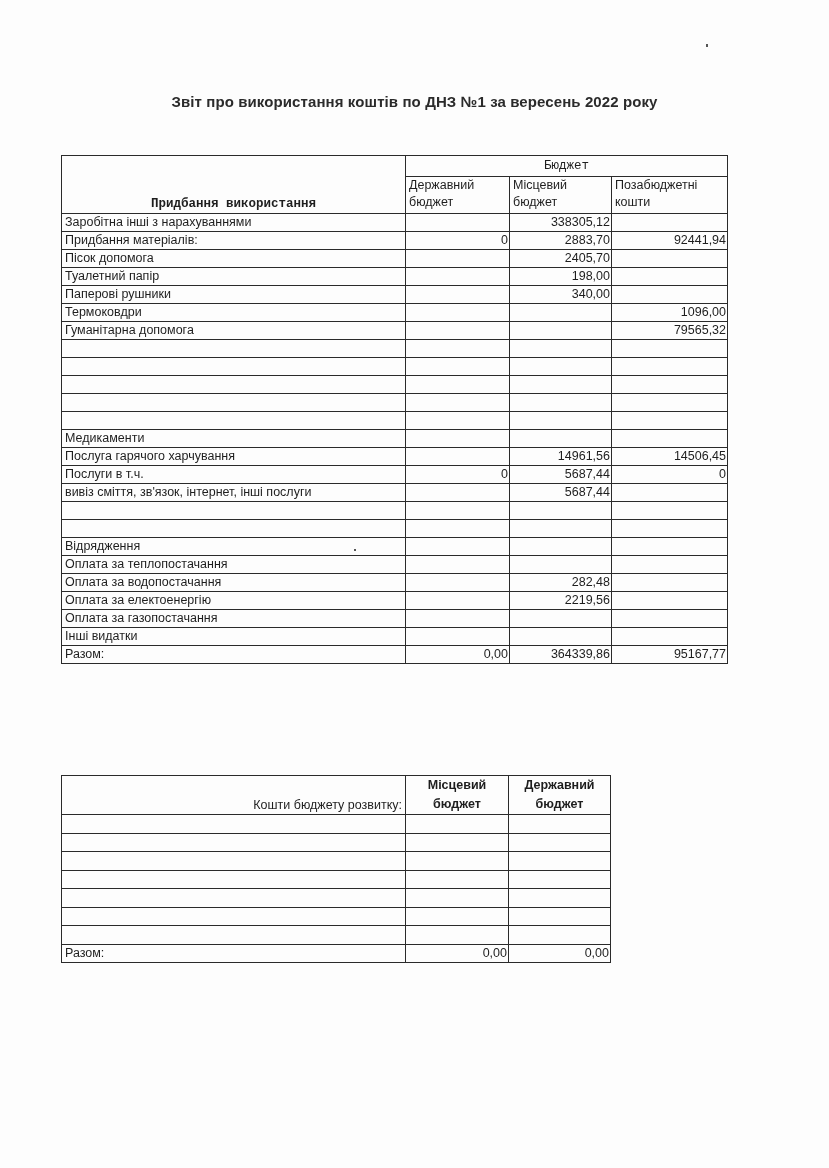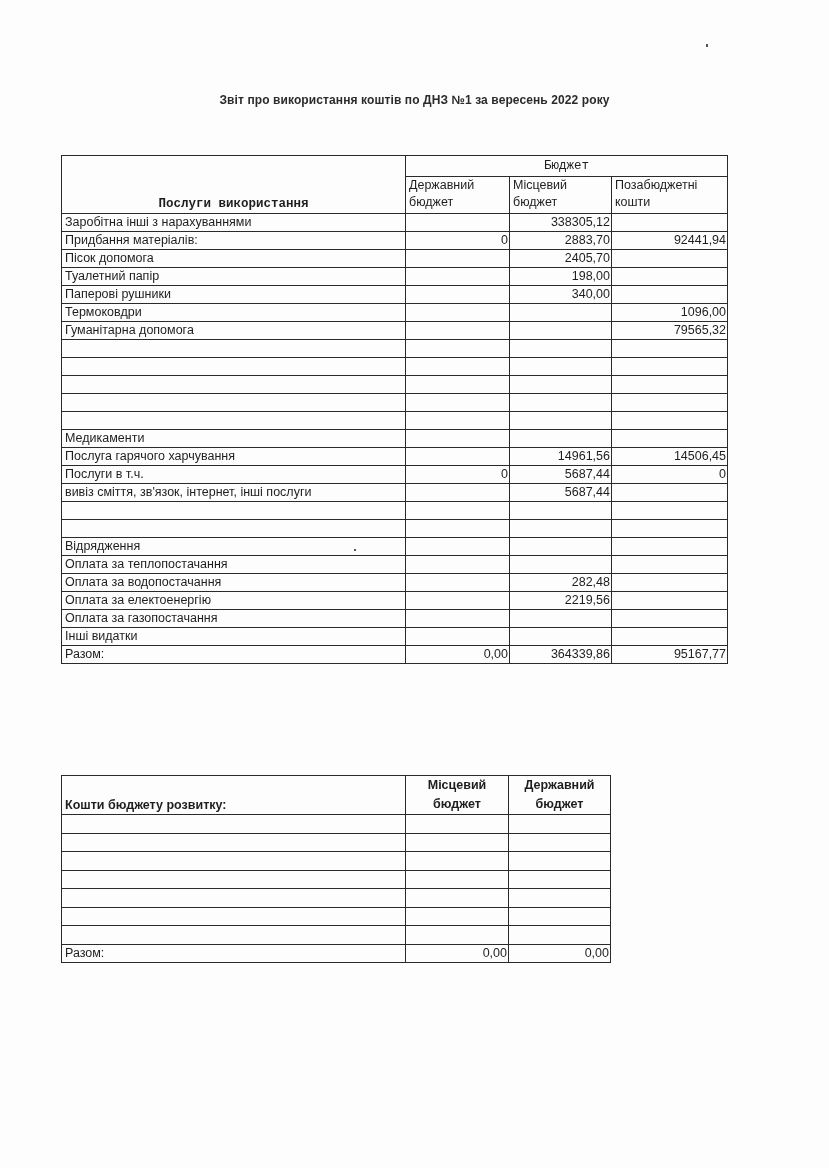--- a/index.html
+++ b/index.html
@@ -2,53 +2,53 @@
 <html><head>
 <meta charset="utf-8">
 <style>
   html, body { margin: 0; padding: 0; }
   body {
     width: 829px; height: 1168px; background: #fdfdfd; position: relative; overflow: hidden;
     font-family: "Liberation Sans", "DejaVu Sans", sans-serif; color: #1e1e1e;
   }
   .title {
     position: absolute; left: 0; width: 829px; top: 93px; text-align: center;
-    font-size: 12px; font-weight: bold; color: #2b2b2b; letter-spacing: 0.1px;
+    font-size: 15px; font-weight: bold; color: #2b2b2b; letter-spacing: 0.1px;
   }
   table { border-collapse: collapse; position: absolute; table-layout: fixed; }
   td { border: 1.5px solid #2a2a2a; padding: 0 3px; font-size: 12.5px; line-height: 17px; height: 17px; overflow: hidden; white-space: nowrap; }
   td.num { text-align: right; padding-right: 1px; }
   #main { left: 61px; top: 155px; width: 666px; }
   #main .hdr-top td { height: 20px; font-family: Liberation Mono, monospace; }
   .budget-hdr { text-align: center; }
   .hdr2 { vertical-align: top; white-space: normal; line-height: 17px; height: 36px; }
   .dir-hdr { text-align: center; vertical-align: bottom; font-weight: bold; }
   .total td { font-weight: normal; }
   #dev { left: 61px; top: 775px; width: 549px; }
   #dev td { height: 17.5px; }
   .dev-hdr td { height: 38px; }
   .dev-hdr .c { text-align: center; font-weight: bold; white-space: normal; line-height: 19px; }
-  .dev-label { font-weight: bold; vertical-align: bottom; }
+  .dev-label { font-weight: normal; vertical-align: bottom; text-align: right; }
   .speck { position: absolute; width: 2px; height: 3px; background: #555; }
 </style>
 </head>
 <body>
 
 <div class="title">Звіт про використання коштів по ДНЗ №1 за вересень 2022 року</div>
 
 <table id="main">
   <colgroup>
     <col style="width:344px">
       <col style="width:104px">
       <col style="width:102px">
       <col style="width:116px">
   </colgroup>
   <tbody id="main-body">
     <tr class="hdr-top">
-      <td rowspan="2" class="dir-hdr">Послуги використання</td>
+      <td rowspan="2" class="dir-hdr">Придбання використання</td>
       <td colspan="3" class="budget-hdr">Бюджет</td>
     </tr>
     <tr>
       <td class="hdr2">Державний бюджет</td>
       <td class="hdr2">Місцевий бюджет</td>
       <td class="hdr2">Позабюджетні кошти</td>
     </tr>
   <tr>
         <td>Заробітна інші з нарахуваннями</td>
         <td class="num"></td>

